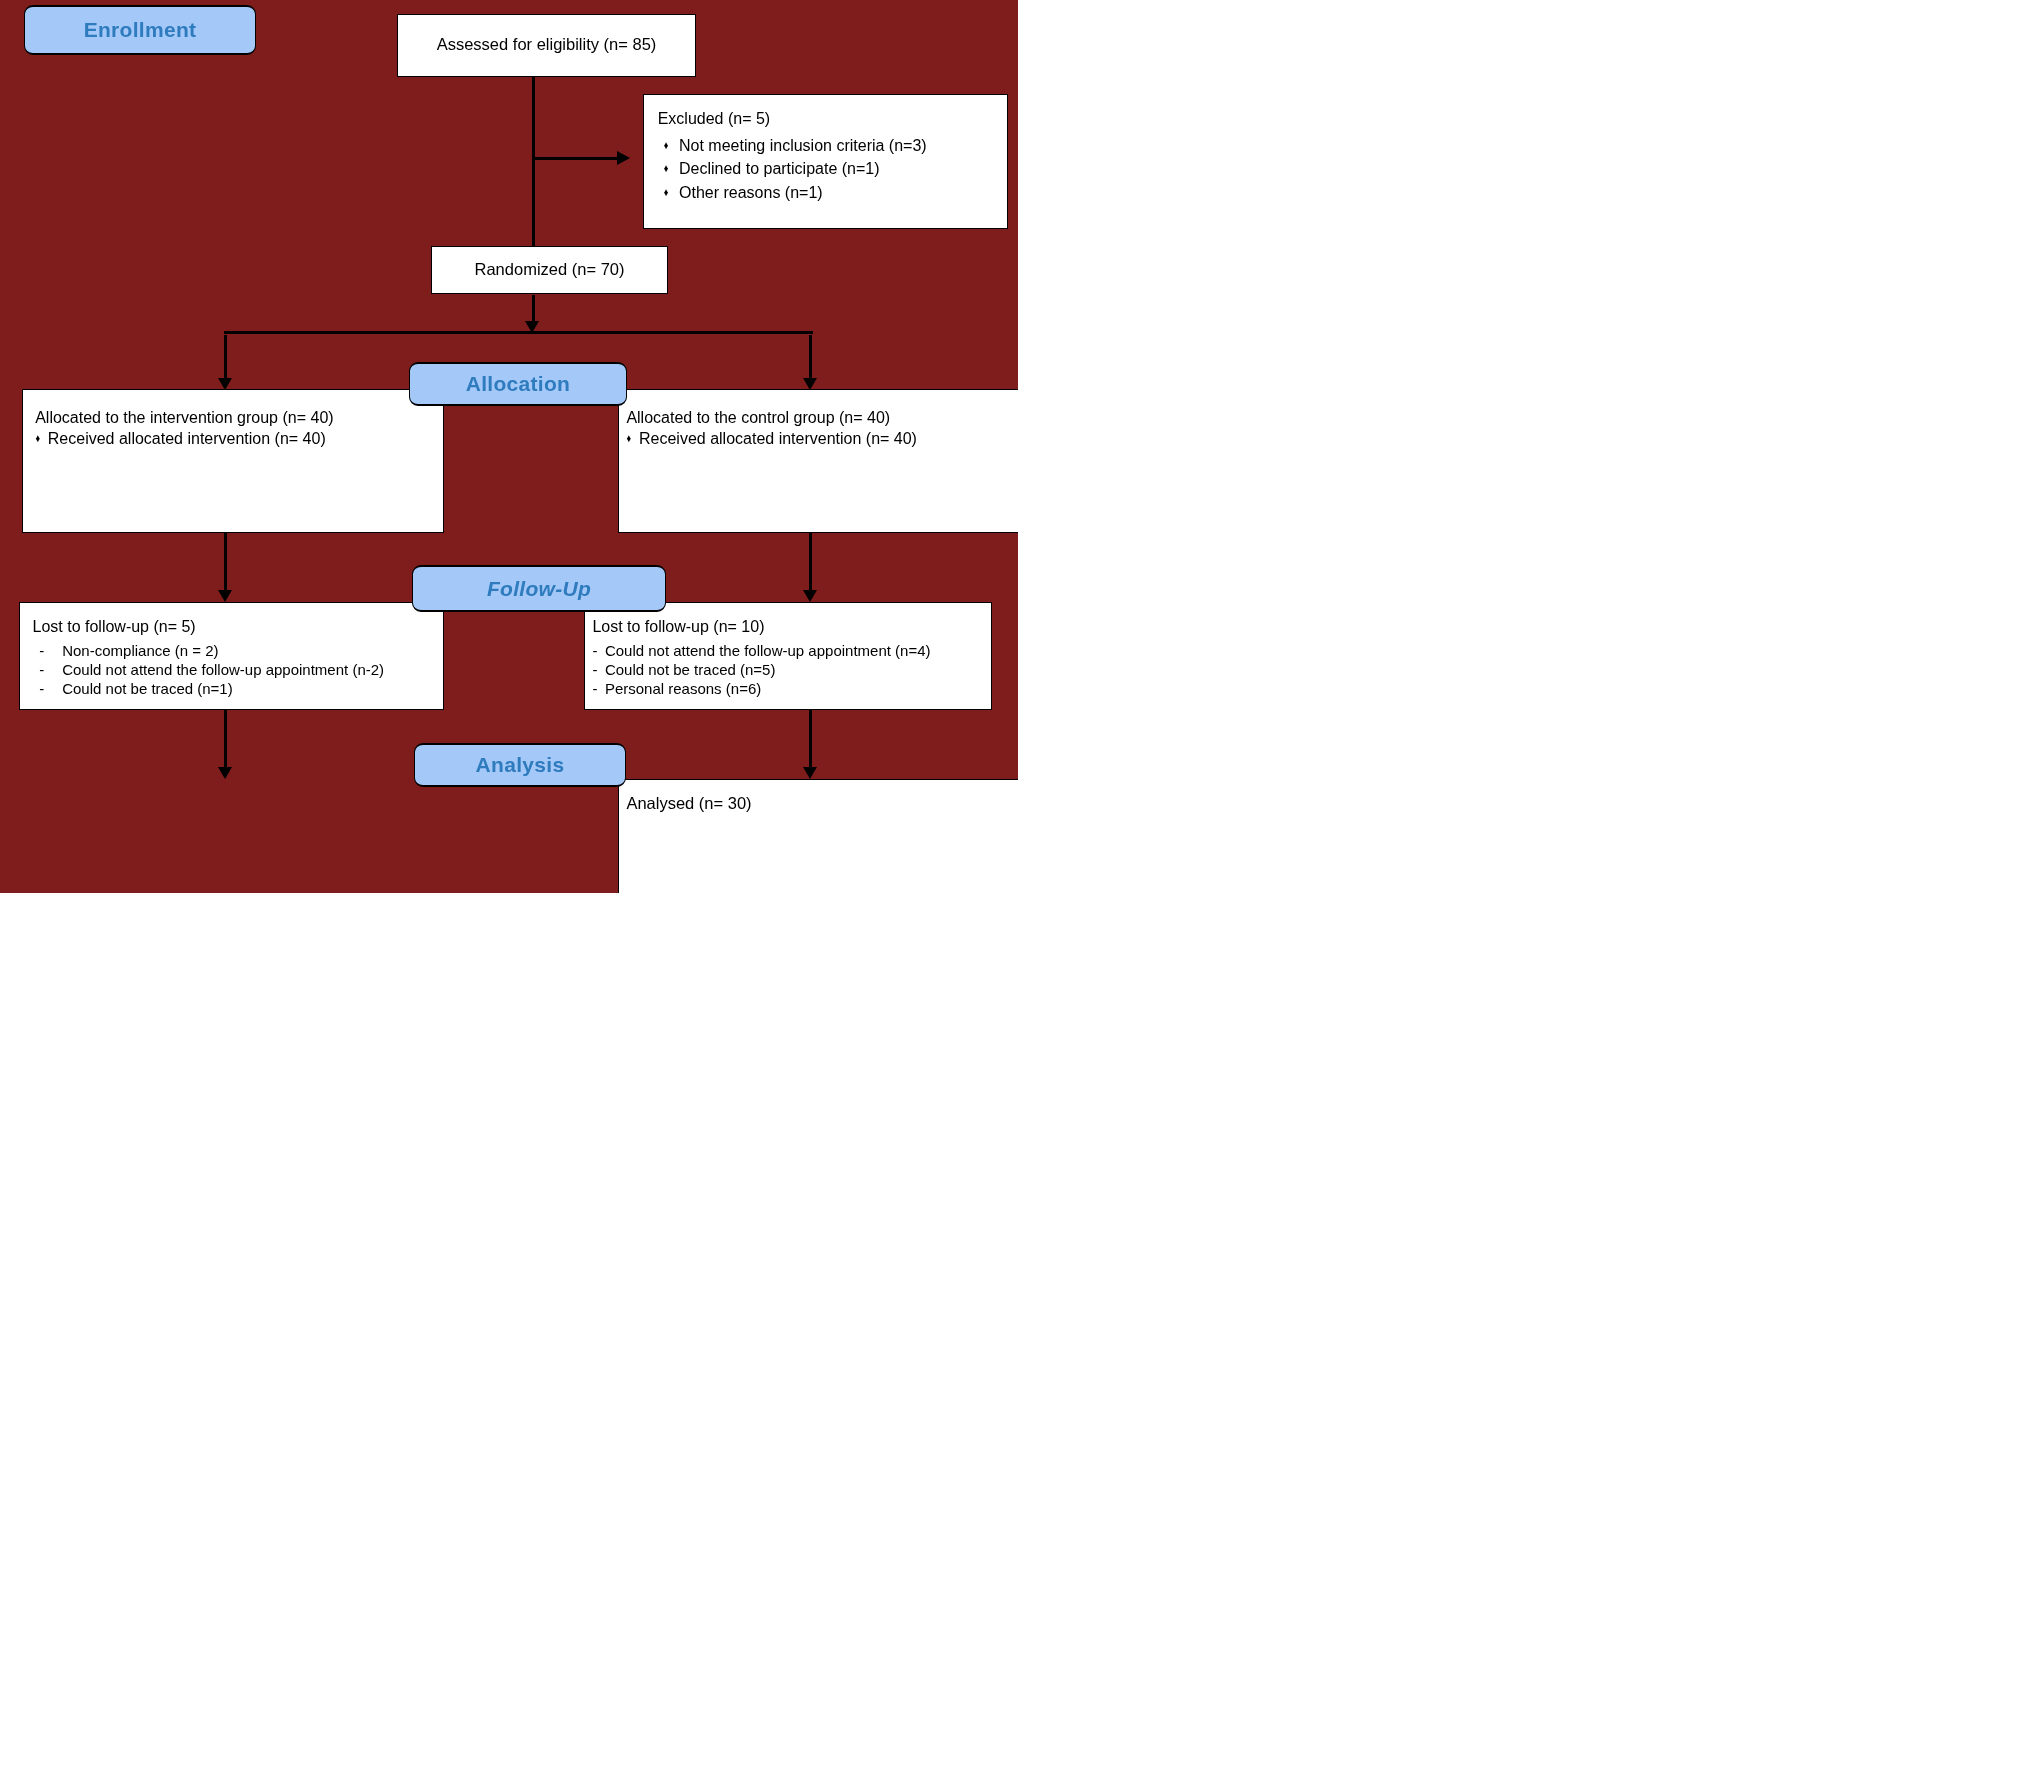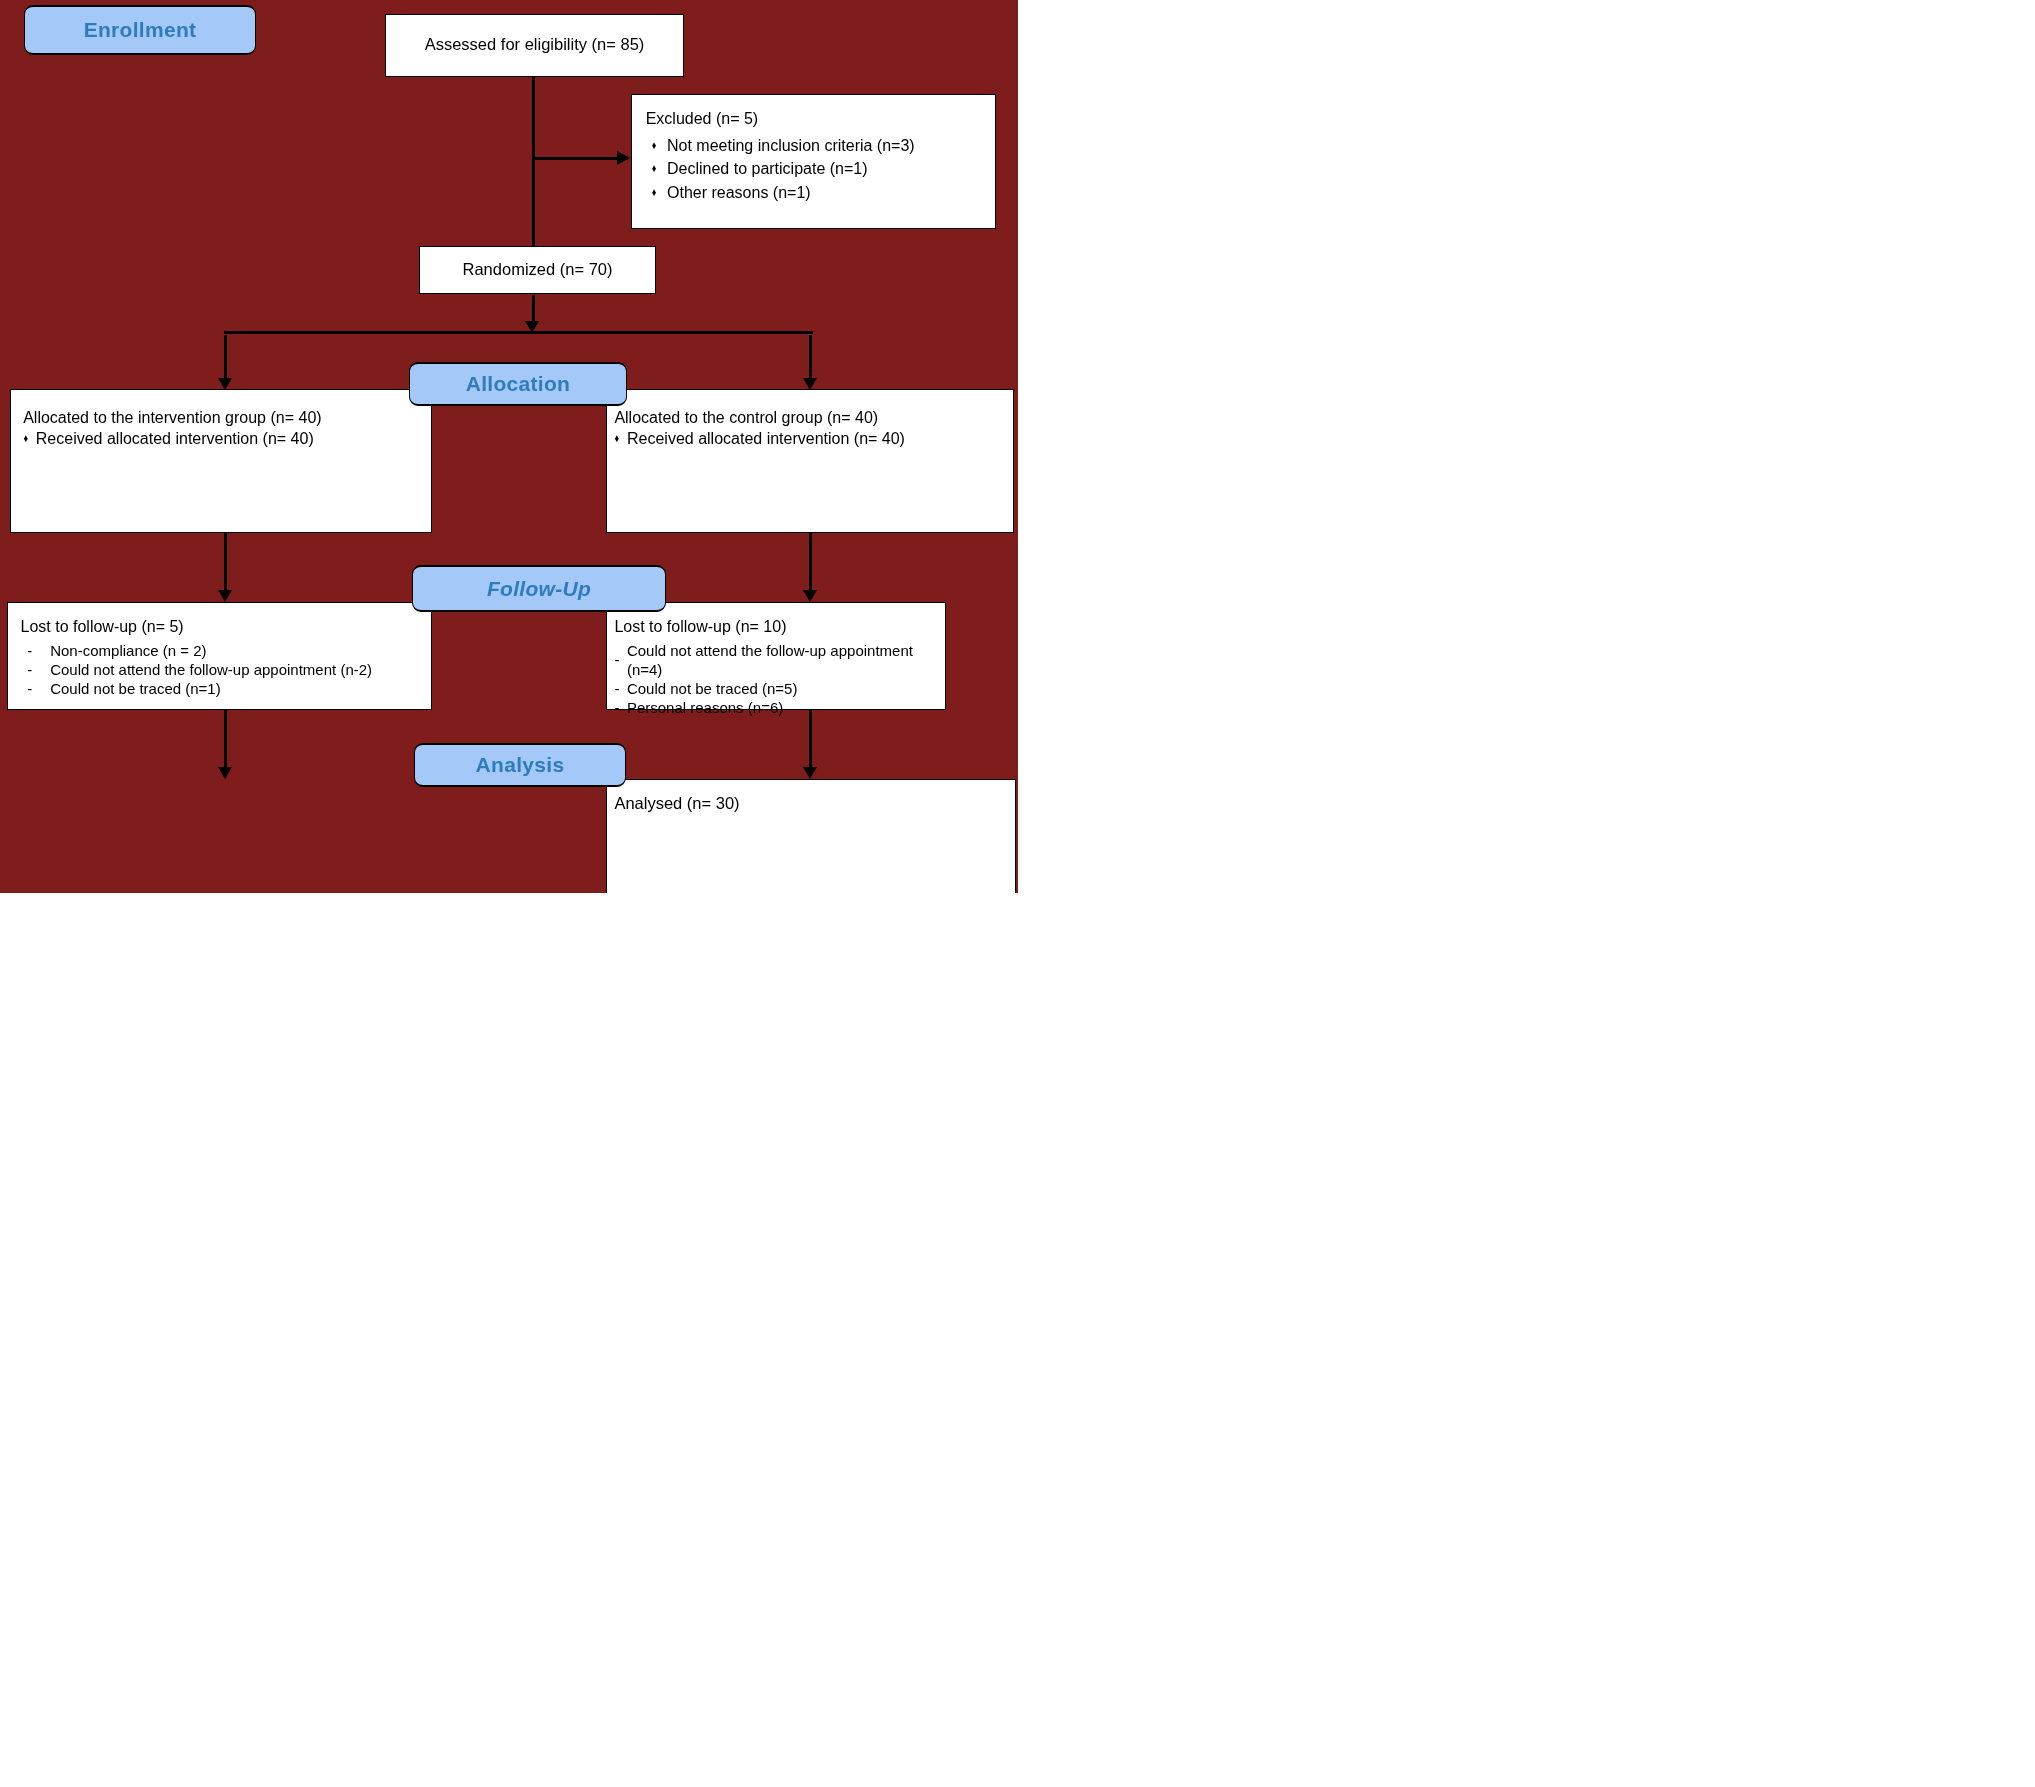--- a/index.html
+++ b/index.html
@@ -7,21 +7,21 @@
     --label-text:#2E7BBE;
     --line:#000000;
   }
   html,body{margin:0;padding:0;background:#ffffff;}
   .canvas{
     position:relative;width:1018px;height:893px;background:#7f1d1d;
     font-family:"Liberation Sans", sans-serif;color:#000;overflow:hidden;
   }
   .box{
     position:absolute;background:#fff;border:1.7px solid var(--line);
-    box-sizing:border-box;font-size:16px;line-height:19.4px;
+    box-sizing:border-box;font-size:16px;line-height:19.4px;margin-left:12px;
   }
   .centered{display:flex;align-items:center;justify-content:center;text-align:center;}
   .blue-label{
     position:absolute;background:var(--label-fill);
     border:1.7px solid var(--line);border-top-width:2.9px;border-bottom-width:2.9px;
     border-radius:9px;display:flex;align-items:center;justify-content:center;
     color:var(--label-text);font-weight:bold;font-size:21px;z-index:5;
     box-sizing:border-box;letter-spacing:0.3px;
   }
   .line{position:absolute;background:var(--line);}
@@ -65,21 +65,21 @@
   #alloc-right-box{left:606px;top:389px;width:408px;height:144px;padding:18px 8px 0 7.4px;}
   .alloc-title{line-height:19.4px;}
   .alloc-row{margin-top:1.1px;line-height:19.4px;}
   .alloc-row .diamond{margin-right:6.8px;}
   #fu-arrow-left{left:224px;top:533px;width:2.9px;height:58px;}
   #fu-arrow-left-head{left:218px;top:590px;}
   #fu-arrow-right{left:809px;top:533px;width:2.9px;height:58px;}
   #fu-arrow-right-head{left:803px;top:590px;}
   #followup-label{left:412px;top:565px;width:254px;height:47px;font-style:italic;}
   #fu-left-box{left:7px;top:602px;width:425px;height:108px;padding:13.7px 5.7px 0 12.5px;}
-  #fu-right-box{left:606px;top:602px;width:340px;height:108px;padding:13.7px 5.7px 0 7.4px;}
+  #fu-right-box{left:572px;top:602px;width:408px;height:108px;padding:13.7px 5.7px 0 7.4px;}
   .fu-title{line-height:19.4px;}
   .fu-rows{margin-top:4.6px;}
   .fu-row{font-size:15px;line-height:19px;}
   #fu-left-box .fu-row{margin-left:5.7px;}
   #fu-left-box .dash{width:24px;text-indent:1.1px;}
   #fu-right-box .fu-row{margin-left:0;}
   #fu-right-box .dash{width:12.5px;}
   #an-arrow-left{left:224px;top:710px;width:2.9px;height:58px;}
   #an-arrow-left-head{left:218px;top:767px;}
   #an-arrow-right{left:809px;top:710px;width:2.9px;height:58px;}

